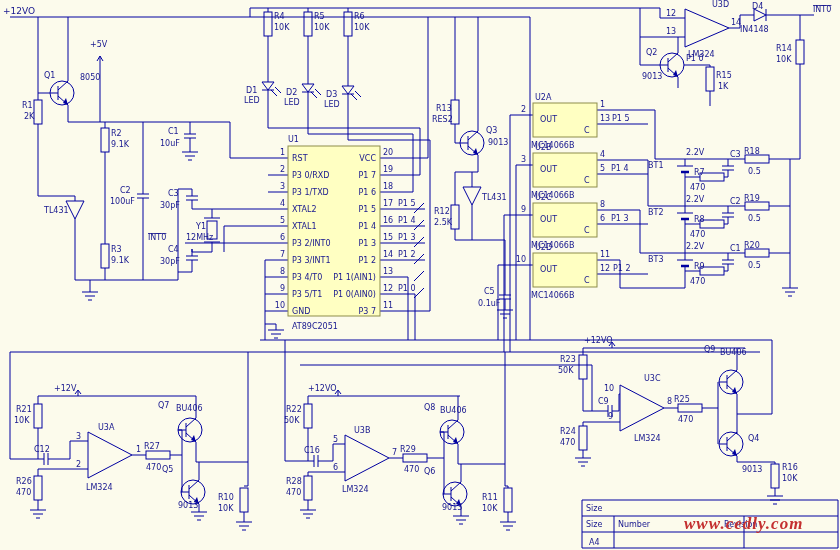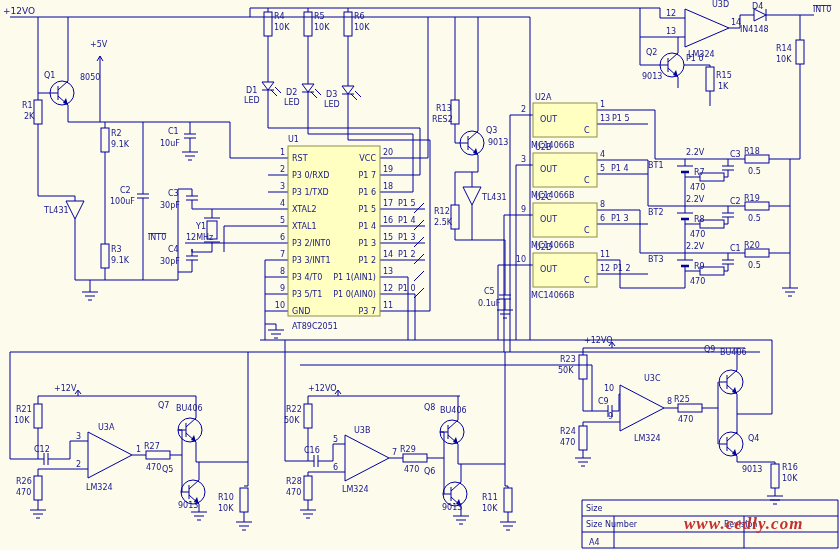--- a/index.html
+++ b/index.html
@@ -7,21 +7,21 @@
   svg text{font-family:"DejaVu Sans","Liberation Sans",sans-serif;}
   .w{stroke:#0000a0;stroke-width:1;fill:none;}
   .sym{stroke:#0000a0;stroke-width:1;fill:none;}
   .fillw{fill:#0000a0;stroke:none;}
   .thick{stroke:#0000a0;stroke-width:2.5;fill:none;}
   .ic{fill:#ffffc2;stroke:#8d8d4a;stroke-width:1;}
   .tb{position:absolute;color:#16168e;font:8px "DejaVu Sans","Liberation Sans",sans-serif;}
   #t-title{left:586px;top:504px}
   #t-size{left:586px;top:520px}
   #t-a4{left:589px;top:538px}
-  #t-number{left:605px;top:520px}
+  #t-number{left:618px;top:520px}
   #t-rev{left:724px;top:520px}
   .wm{position:absolute;left:684px;top:514px;font:italic bold 17px "Liberation Serif","DejaVu Serif",serif;letter-spacing:1px;}
 </style>
 </head>
 <body>
 
 <div id="stage" style="background: rgb(252, 251, 236);">
   <svg id="sch" width="840" height="550" viewBox="0 0 840 550">
       <line x1="10" y1="17" x2="530" y2="17" class="w"></line>
       <line x1="250" y1="8" x2="660" y2="8" class="w"></line>

